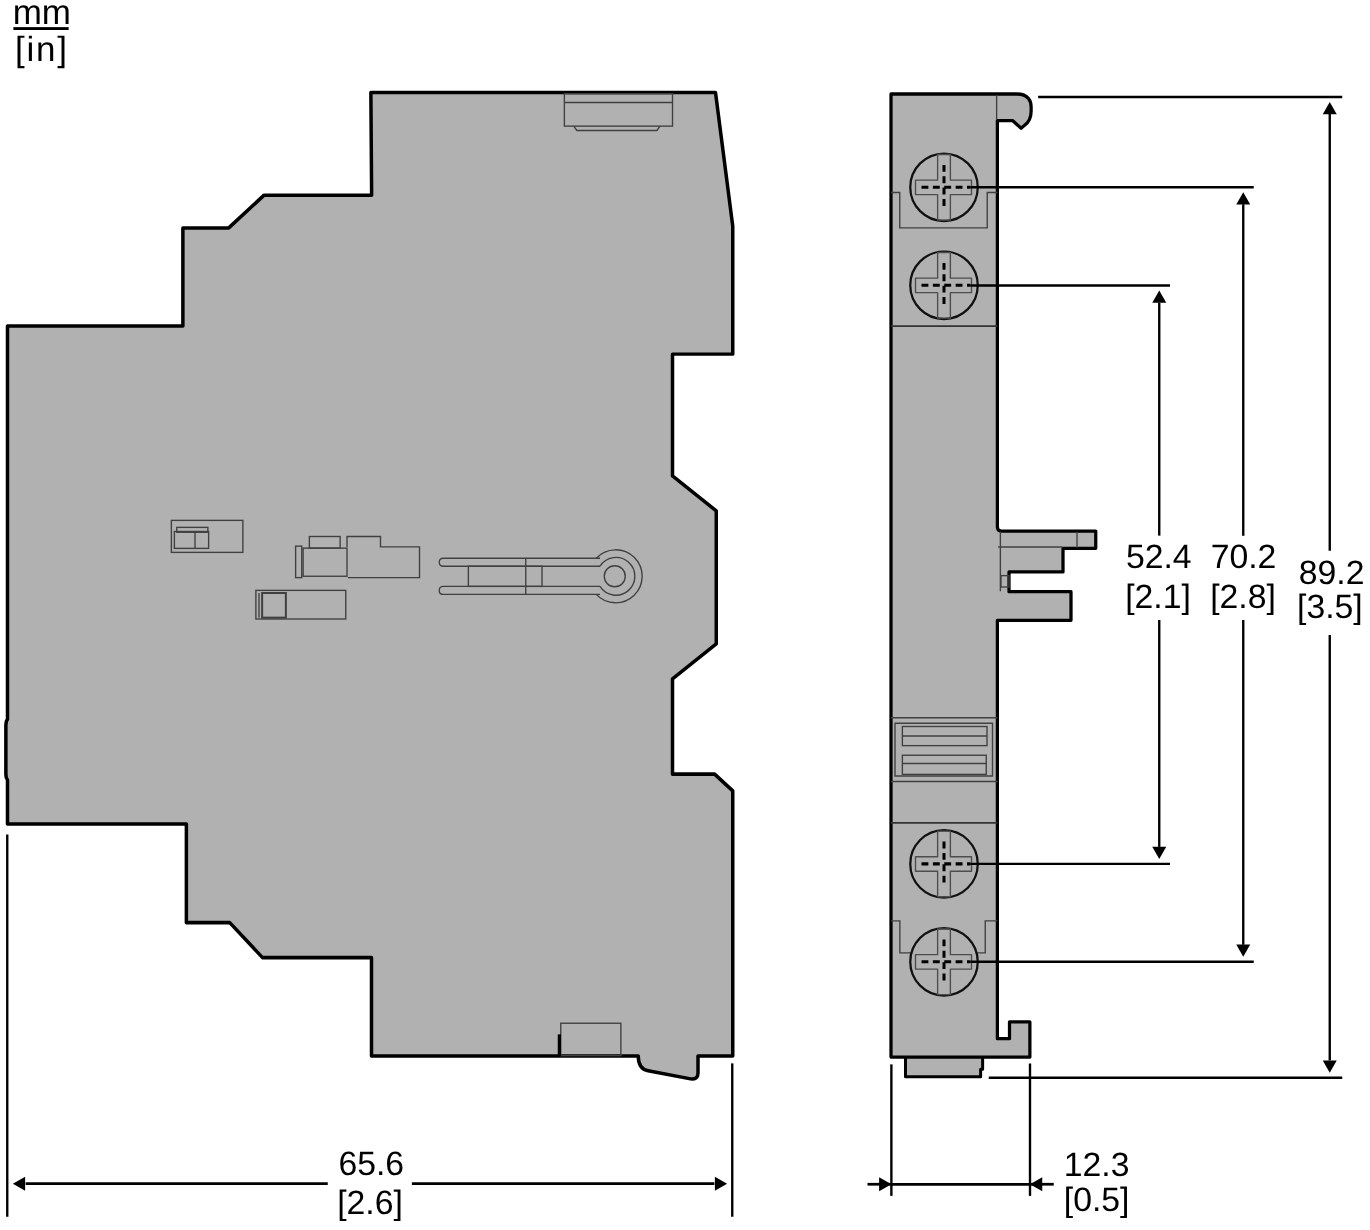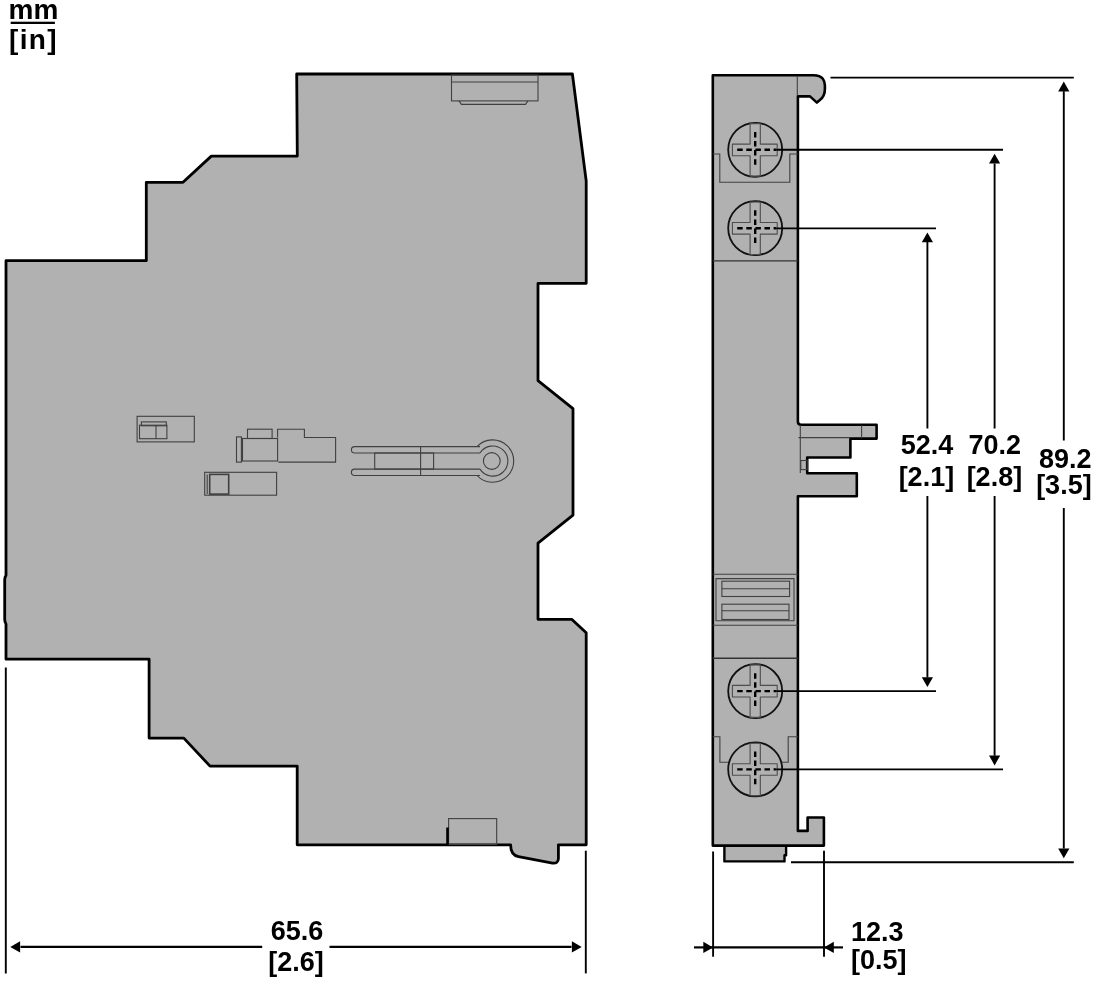--- a/index.html
+++ b/index.html
@@ -1,16 +1,16 @@
 <!DOCTYPE html>
 <html><head>
 <meta charset="utf-8">
 <style>
   html,body{margin:0;padding:0;background:#fff;}
-  .wrap{position:relative;width:1096px;height:984px;background:#fff;overflow:hidden;font-weight:bold;}
+  .wrap{position:relative;width:1096px;height:984px;background:#fff;overflow:hidden;}
   svg{position:absolute;left:0;top:0;}
   text{font-family:"Liberation Sans", sans-serif;fill:#000;}
 </style>
 </head>
 <body>
 <div class="wrap">
 <svg width="1096" height="984" viewBox="0 0 1096 984">
 
   <text x="33.5" y="19.3" font-size="28" text-anchor="middle">mm</text>
 

